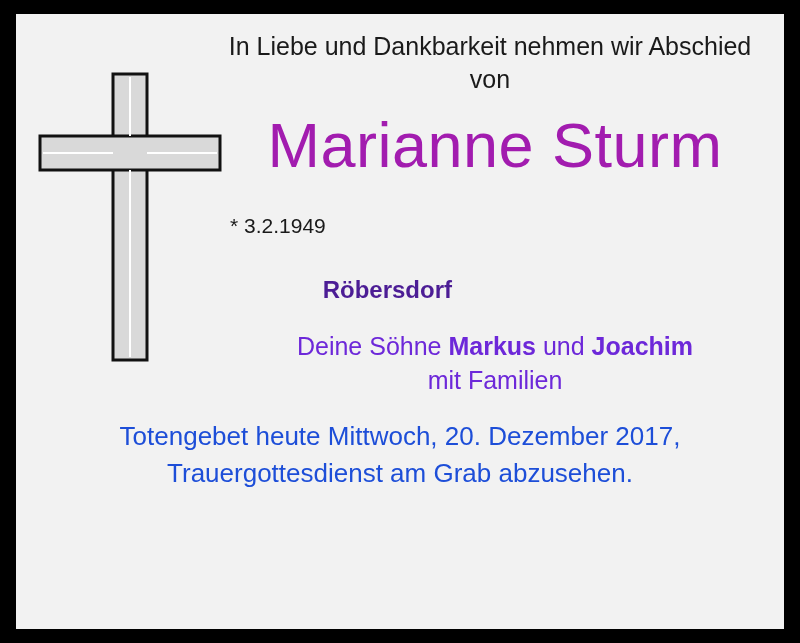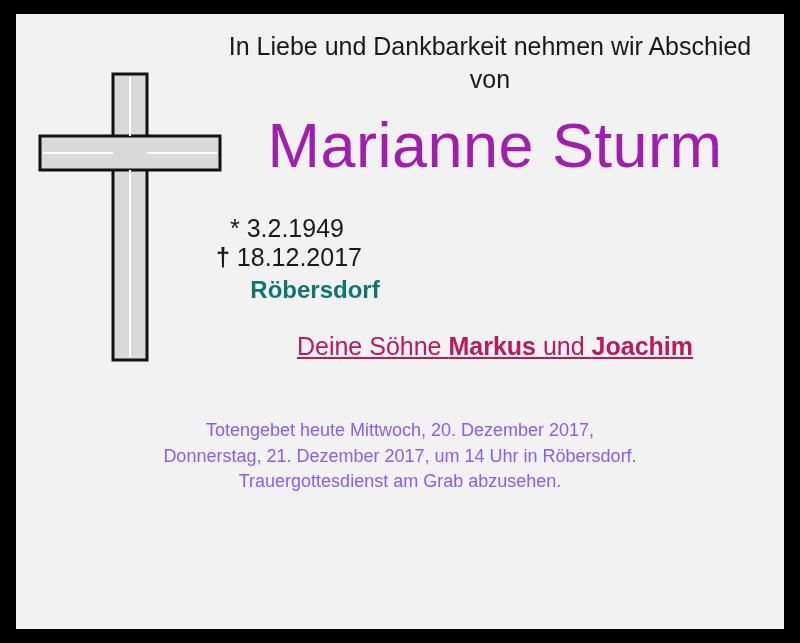--- a/index.html
+++ b/index.html
@@ -57,59 +57,57 @@
     font-family: "Liberation Sans", sans-serif;
   }
   .dates {
     position: absolute;
     left: 200px;
     top: 200px;
     width: 562px;
     display: flex;
     justify-content: space-between;
     align-items: baseline;
-    font-size: 25px;
+    font-size: 21px;
     color: #1a1a1a;
-    flex-direction: column;
   }
   .dates .birth { padding-left: 14px; }
   .dates .maiden { }
   .dates .death { padding-right: 8px; font-weight: 400; }
   .dates .death .dagger { font-weight: 700; }
   .place {
     position: absolute;
-    left: 184px;
+    left: 206px;
     top: 262px;
     width: 230px;
-    text-align: center;
+    text-align: right;
     font-size: 24px;
     font-weight: bold;
-    color: #0f766e;
+    color: #4c1d95;
   }
   .sons {
     position: absolute;
     left: 196px;
     top: 316px;
     width: 566px;
     text-align: center;
     font-size: 25px;
     line-height: 1.35;
-    color: #be185d;
-    text-decoration: underline;
+    color: #6d28d9;
   }
   .sons b { font-weight: bold; }
   .footer {
     position: absolute;
     left: 22px;
     top: 404px;
     width: 724px;
     text-align: center;
-    font-size: 18px;
+    font-size: 26px;
     line-height: 1.42;
-    color: #8b5cf6;
+    color: #1d4ed8;
   }
 </style>
 </head>
 <body>
 
 <div class="obituary">
 
   <div class="cross-wrap">
     <svg width="190" height="290" viewBox="0 0 190 290" xmlns="http://www.w3.org/2000/svg">
 
@@ -125,33 +123,29 @@
       <line x1="113" y1="81" x2="183" y2="81" stroke="#ffffff" stroke-width="2"></line>
     </svg>
   </div>
 
   <div class="intro">In Liebe und Dankbarkeit nehmen wir Abschied von</div>
 
   <div class="name">Marianne Sturm</div>
 
   <div class="dates">
     <span class="birth">* 3.2.1949</span>
-    <span class="death">
-      <span class="dagger">†</span>
-      <span>18.12.2017</span>
-    </span>
   </div>
 
   <div class="place">Röbersdorf</div>
 
   <div class="sons">
     <div>
       <span>Deine Söhne </span><b>Markus</b><span> und </span><b>Joachim</b>
     </div>
+    <div>mit Familien</div>
   </div>
 
   <div class="footer">
     <div>Totengebet heute Mittwoch, 20. Dezember 2017,</div>
-    <div>Donnerstag, 21. Dezember 2017, um 14 Uhr in Röbersdorf.</div>
     <div>Trauergottesdienst am Grab abzusehen.</div>
   </div>
 
 </div>
 
 </body></html>

